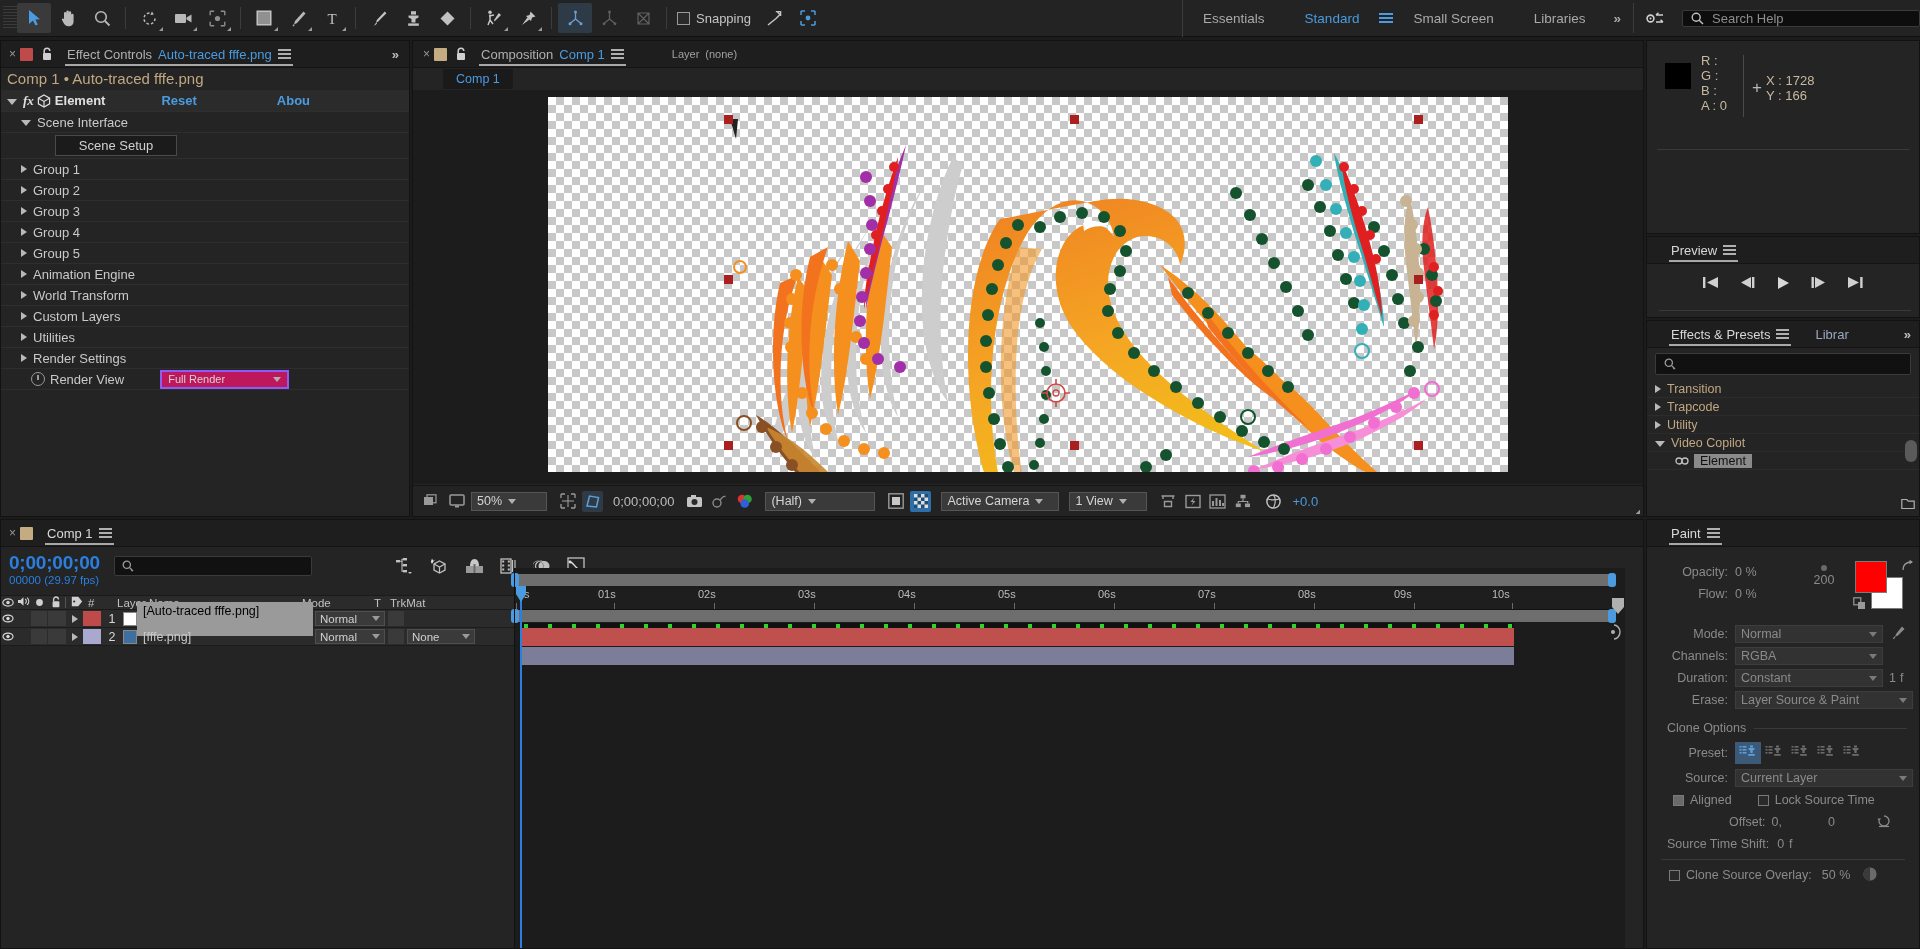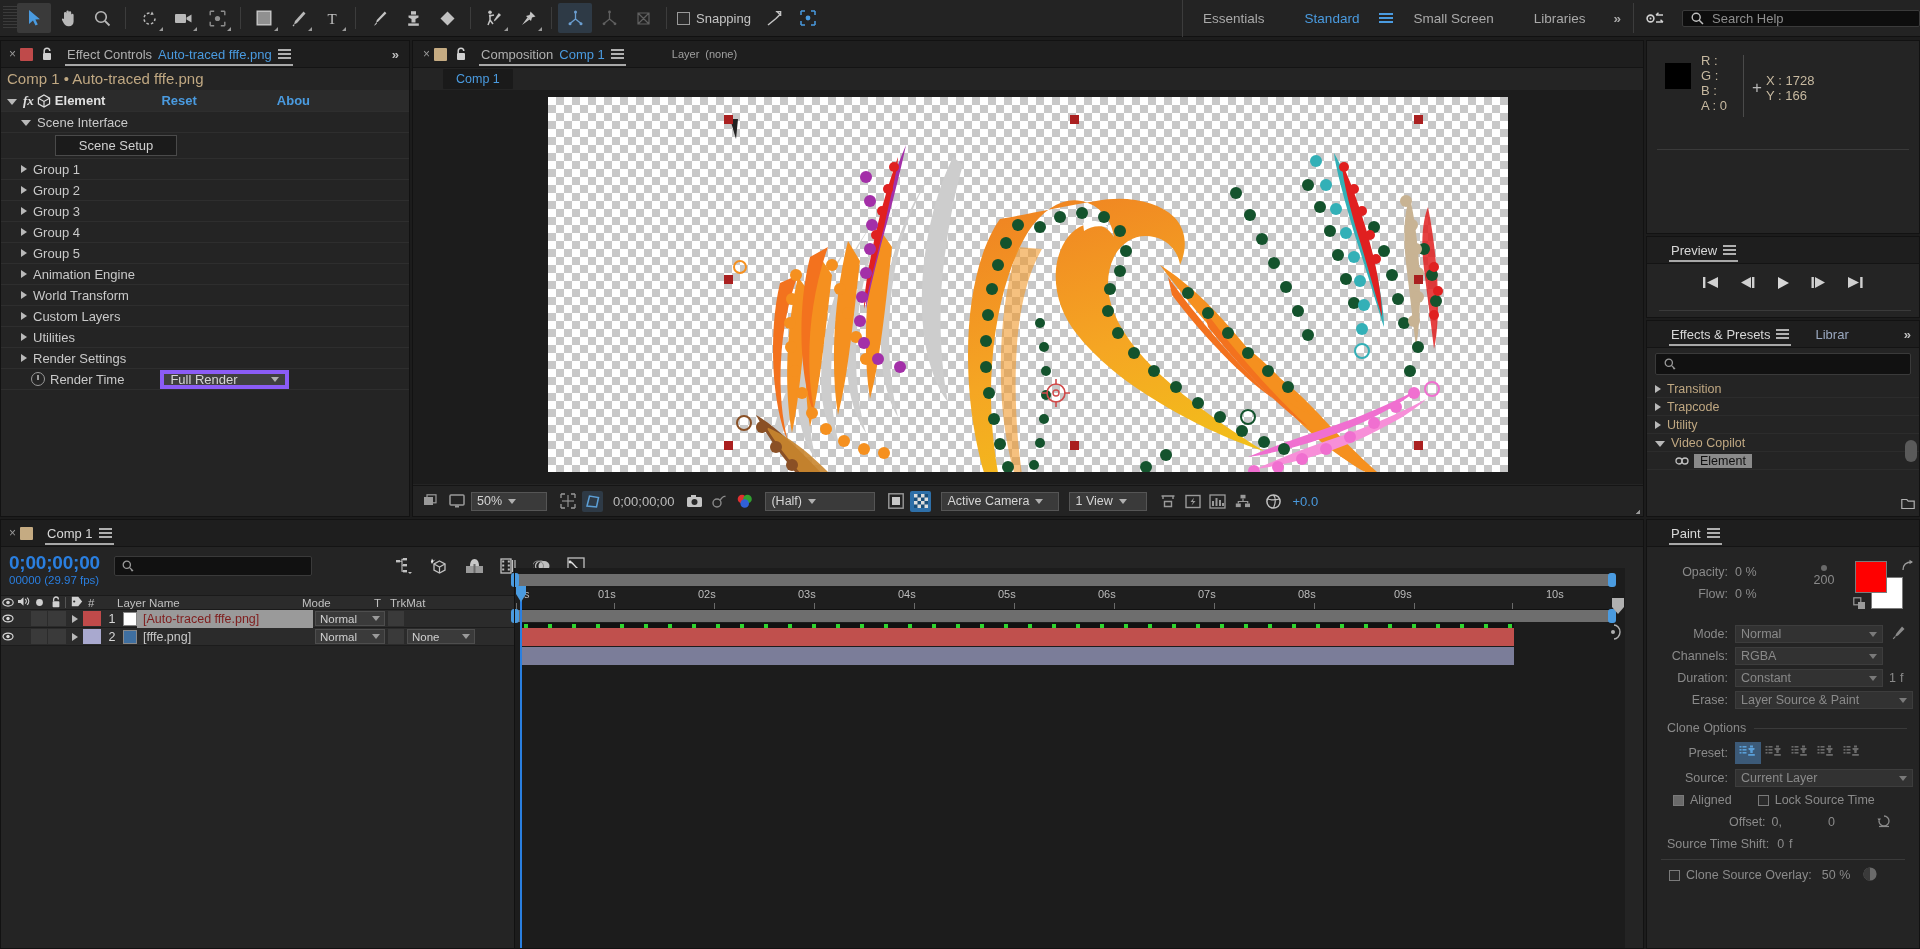--- a/index.html
+++ b/index.html
@@ -65,22 +65,22 @@
     border-bottom:4.5px solid transparent; border-left:6px solid #b9b9b9; margin-right:6px; }
   .tri.open { border-left:5px solid transparent; border-right:5px solid transparent;
     border-top:6px solid #b9b9b9; border-bottom:0; margin-bottom:-2px; }
   .lnk { color:#4a9be0; }
   .scenebtn { width:122px; height:21px; background:#1b1b1b; border:1px solid #4a4a4a;
     color:#d0d0d0; font-size:13px; display:flex; align-items:center; justify-content:center;
     margin-left:48px; }
   .stopwatch { width:14px; height:14px; border:1.5px solid #9a9a9a; border-radius:50%;
     display:inline-block; position:relative; margin-right:5px; }
   .stopwatch::after { content:''; position:absolute; left:5px; top:2px; width:1.5px; height:5px; background:#9a9a9a;}
-  .dropdown { height:19px; background:#404040; border:4px solid #8b5cf6; color:#d5d5d5;
-    font-size:13px; display:flex; align-items:center; padding:0 6px; justify-content:space-between; }
+  .dropdown { height:19px; background:#be185d; border:2px solid #8b5cf6; color:#d5d5d5;
+    font-size:11px; display:flex; align-items:center; padding:0 6px; justify-content:space-between; }
   .dd-arrow { width:0;height:0;border-left:4px solid transparent;border-right:4px solid transparent;
     border-top:5px solid #b0b0b0; }
 
   
   #composition { left:412px; top:40px; width:1232px; height:477px; }
   .comptabs { height:27px; background:#1e1e1e; display:flex; align-items:center;
     padding-left:10px; border-bottom:1px solid #141414; }
   .layernone { color:#a0a0a0; margin-left:42px; font-size:11px; }
   .compsubtab { height:22px; background:#242424; display:flex; align-items:center; padding-left:30px; }
   .subtab { background:#1a1a1a; color:#4a9be0; font-size:12.5px; padding:3px 13px; border-radius:1px; }
@@ -405,21 +405,21 @@
       <span class="tri"></span>
       <span>Utilities</span>
       </div>
     <div class="ecrow" style="padding-left:20px;">
       <span class="tri"></span>
       <span>Render Settings</span>
       </div>
 
     <div class="ecrow" style="padding-left:30px;">
       <span class="stopwatch"></span>
-      <span>Render Time</span>
+      <span>Render View</span>
       <div class="dropdown" style="width:129px;margin-left:36px;">
         <span>Full Render</span>
         <span class="dd-arrow"></span>
       </div>
     </div>
   </div>
 
   <div class="panel" id="composition">
     <div class="comptabs">
       <span class="xclose">×</span>
@@ -992,21 +992,21 @@
             </svg>
         </span>
         <span style="width:16px;"></span>
         <span style="width:16px;height:15px;background:#3a3a3a;margin-right:1px;"></span>
         <span style="width:18px;height:15px;background:#3a3a3a;"></span>
         <span style="width:1px;"></span>
         <span style="width:16px;text-align:center;"><span class="tri" style="margin:0;"></span></span>
         <span style="width:18px;height:15px;background:#bf4a4a;"></span>
         <span style="width:22px;text-align:center;color:#d8d8d8;">1</span>
         <span style="width:14px;height:14px;background:#fff;border:1px solid #888;"></span>
-        <span style="width:176px;padding-left:6px;background:#9a9a9a;color:#7f1d1d;height:18px;line-height:18px;">[Auto-traced fffe.png]</span>
+        <span style="width:176px;padding-left:6px;background:#9a9a9a;color:#000000;height:34px;line-height:18px;">[Auto-traced fffe.png]</span>
         <span class="modebox" style="width:70px;margin-left:2px;">
           <span>Normal</span>
           <span class="dd-arrow" style="border-top-color:#9a9a9a;"></span>
         </span>
         <span style="width:16px;height:15px;background:#3a3a3a;margin-left:3px;"></span>
       </div>
 
       <div class="layerrow lrow-b">
         <span style="width:14px;text-align:center;">
           <svg width="12" height="9" viewBox="0 0 12 9">
@@ -1056,21 +1056,21 @@
         <span class="tick" style="left:484px;">05s</span>
         <span class="tickline" style="left:500px;"></span>
         <span class="tick" style="left:584px;">06s</span>
         <span class="tickline" style="left:600px;"></span>
         <span class="tick" style="left:684px;">07s</span>
         <span class="tickline" style="left:700px;"></span>
         <span class="tick" style="left:784px;">08s</span>
         <span class="tickline" style="left:800px;"></span>
         <span class="tick" style="left:880px;">09s</span>
         <span class="tickline" style="left:900px;"></span>
-        <span class="tick" style="left:1032px;">10s</span>
+        <span class="tick" style="left:978px;">10s</span>
         <span class="tickline" style="left:998px;"></span>
       </div>
 
       <div class="workbar" style="margin-right:12px;">
         <div style="position:absolute;left:-3px;top:-1px;width:8px;height:14px;background:#4a9be0;border-radius:3px;"></div>
         <div style="position:absolute;right:-3px;top:-1px;width:8px;height:14px;background:#4a9be0;border-radius:3px;"></div>
       </div>
 
       <div style="position:relative;height:6px;">
         <div class="kfstrip" style="left:6px;width:994px;top:1px;"></div>

